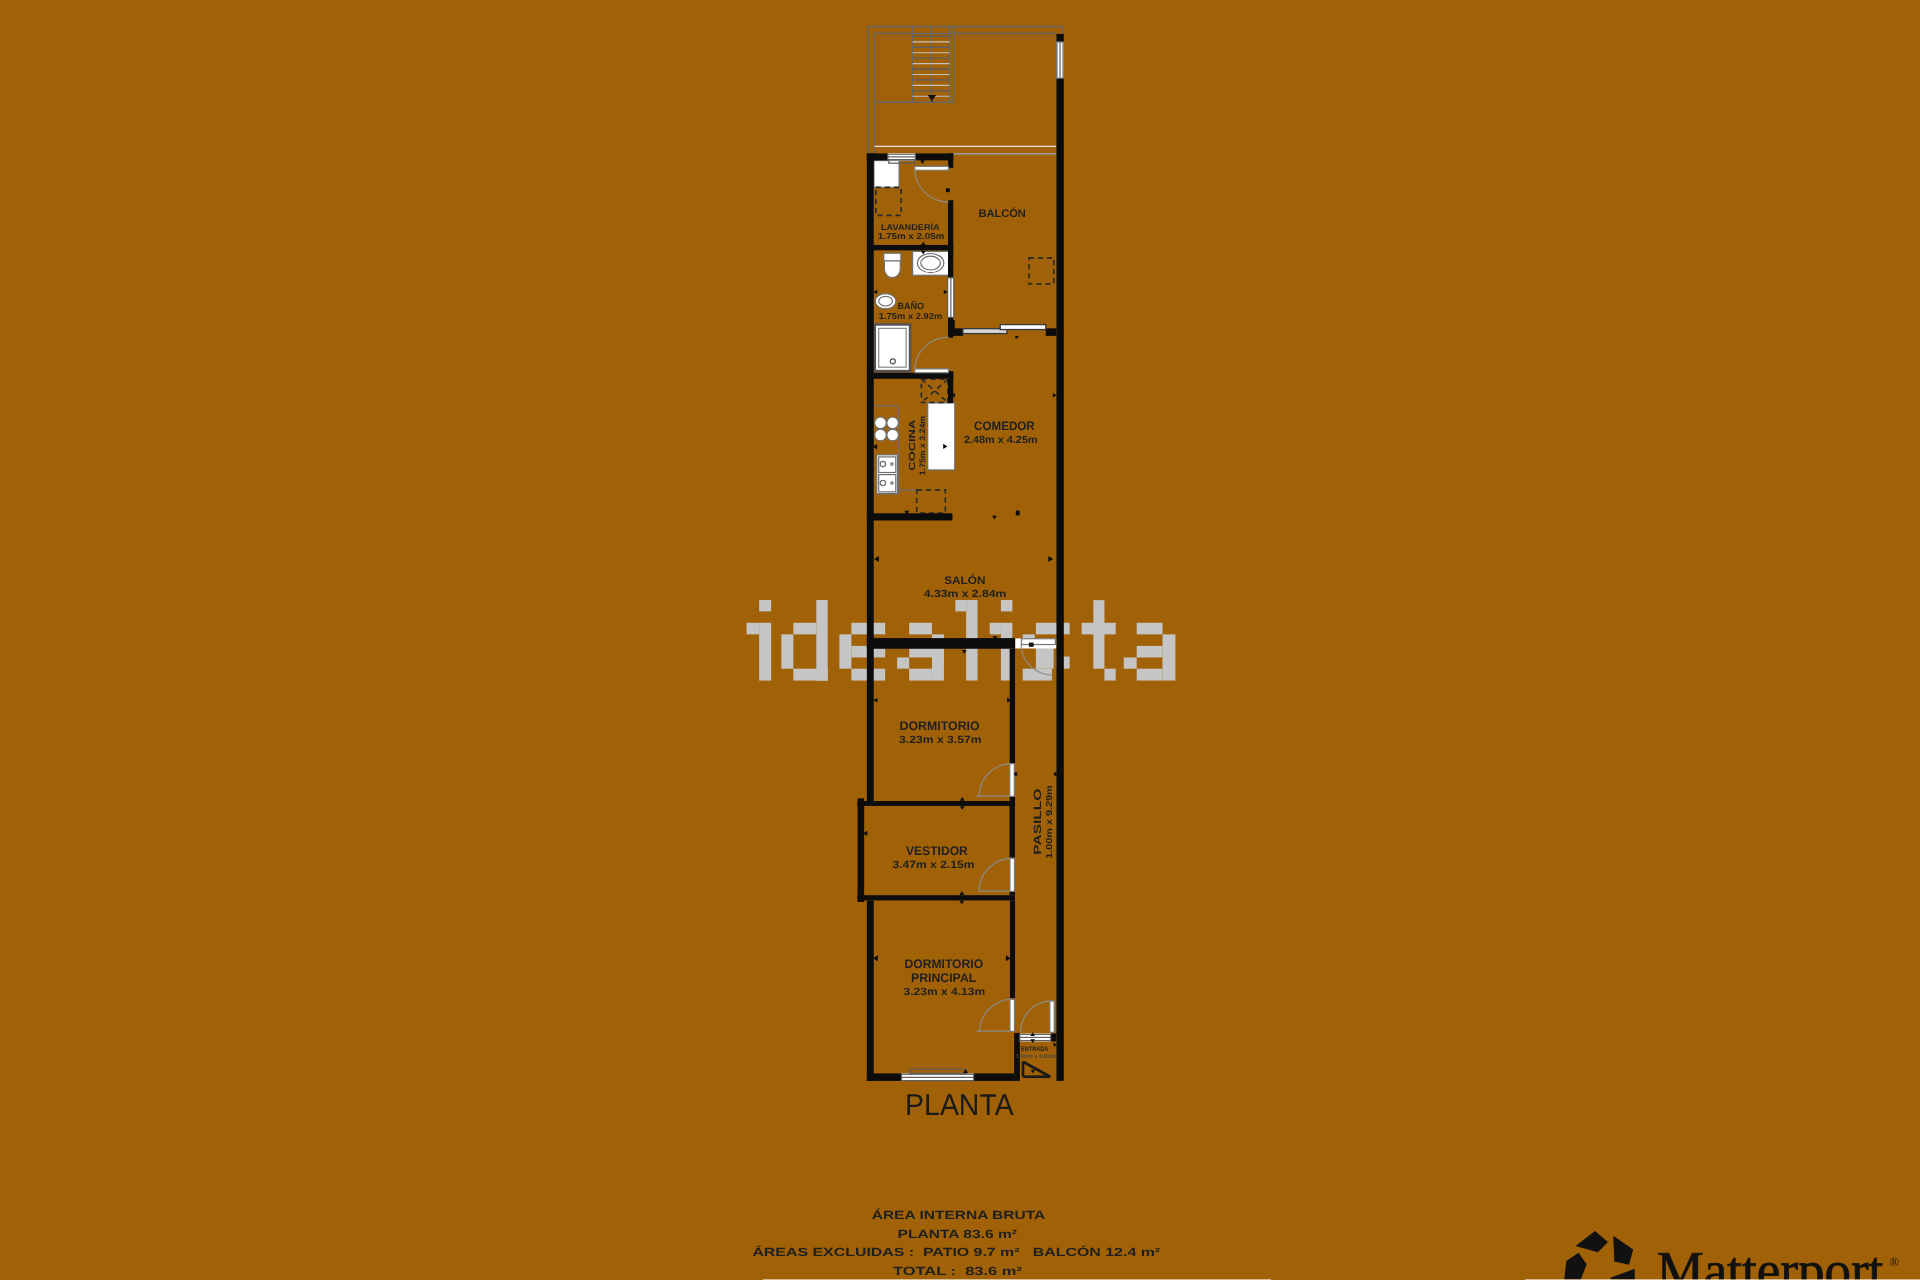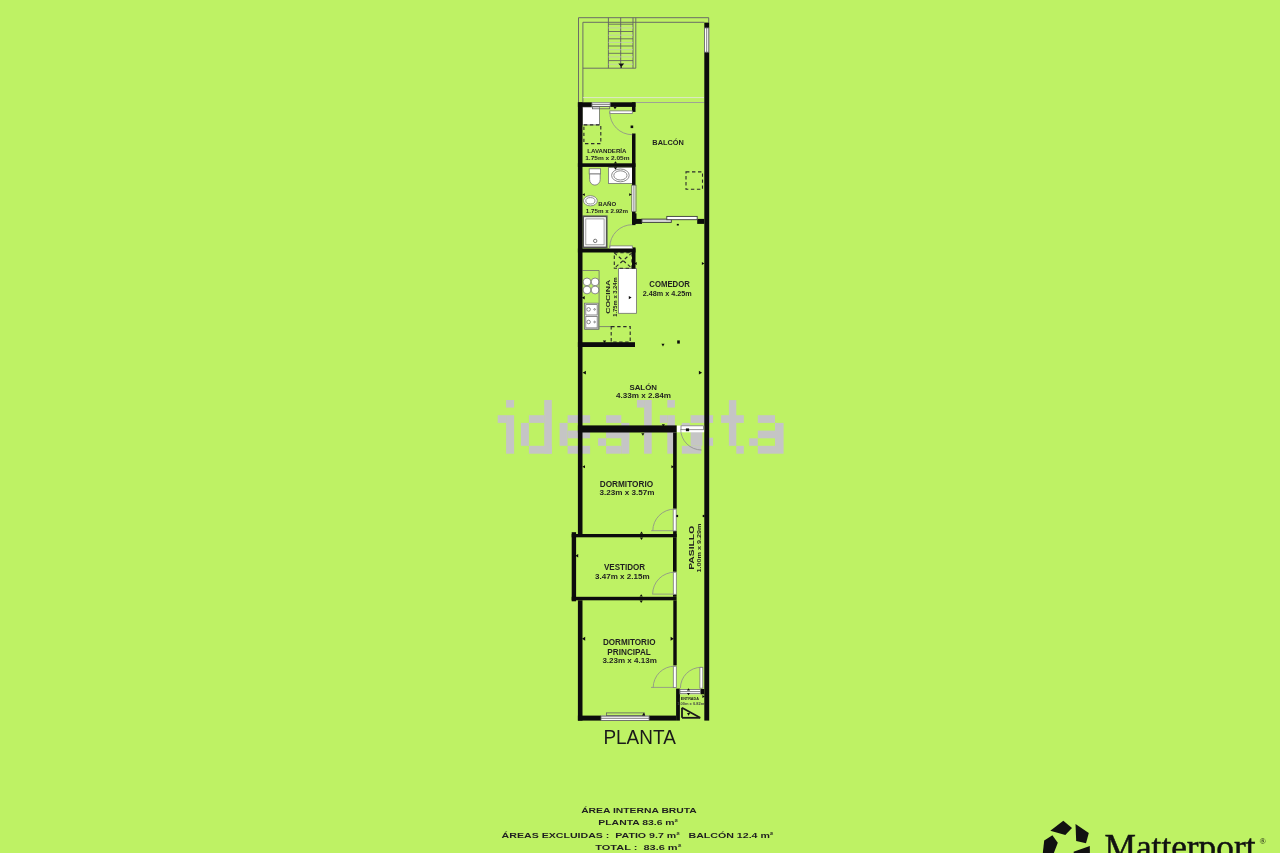--- a/index.html
+++ b/index.html
@@ -1,16 +1,16 @@
 <!DOCTYPE html>
 <html><head>
 <meta charset="utf-8">
 <style>
   html,body{margin:0;padding:0;background:#fff;}
-  #page{position:relative;width:1280px;height:853px;overflow:hidden;background:#bef264;
+  #page{position:relative;width:1280px;height:853px;overflow:hidden;background:#a16207;
         font-family:"Liberation Sans", sans-serif;}
   svg{position:absolute;left:0;top:0;}
 </style>
 </head>
 <body>
 <div id="page">
 <svg width="1280" height="853" viewBox="0 0 1280 853" xmlns="http://www.w3.org/2000/svg">
 
 <g stroke="#666" stroke-width="0.95" fill="none">
   <path d="M578.5,102.3 V17.7 H708.7 V22.6"></path>

